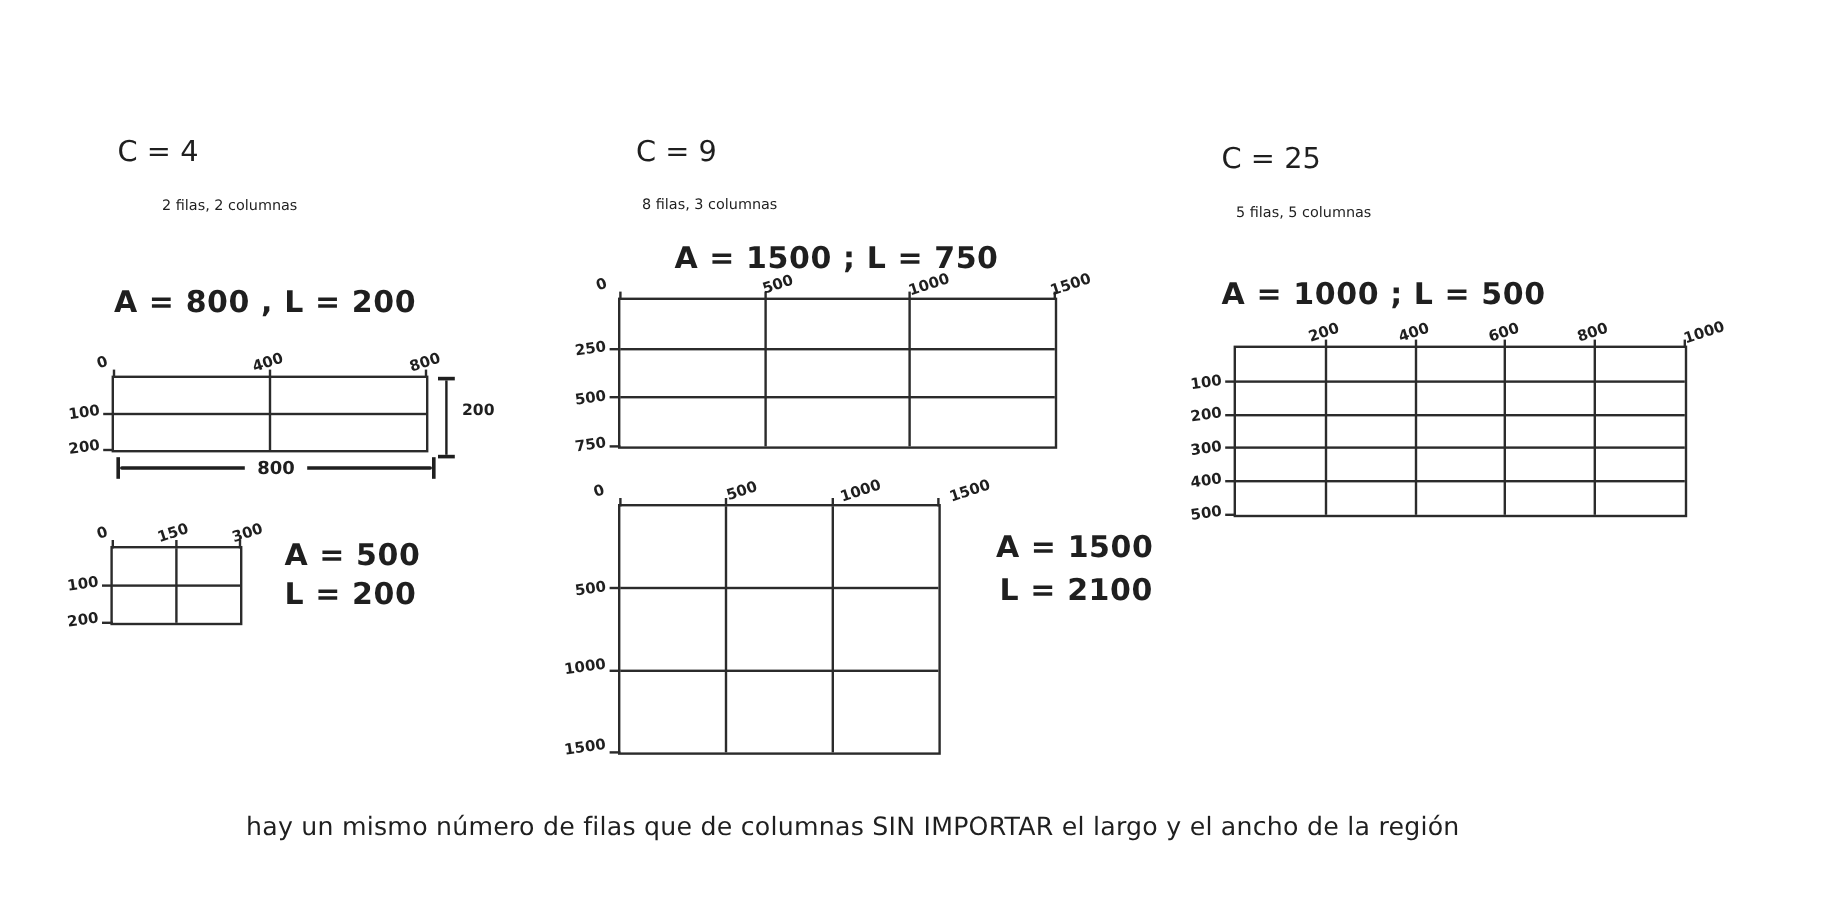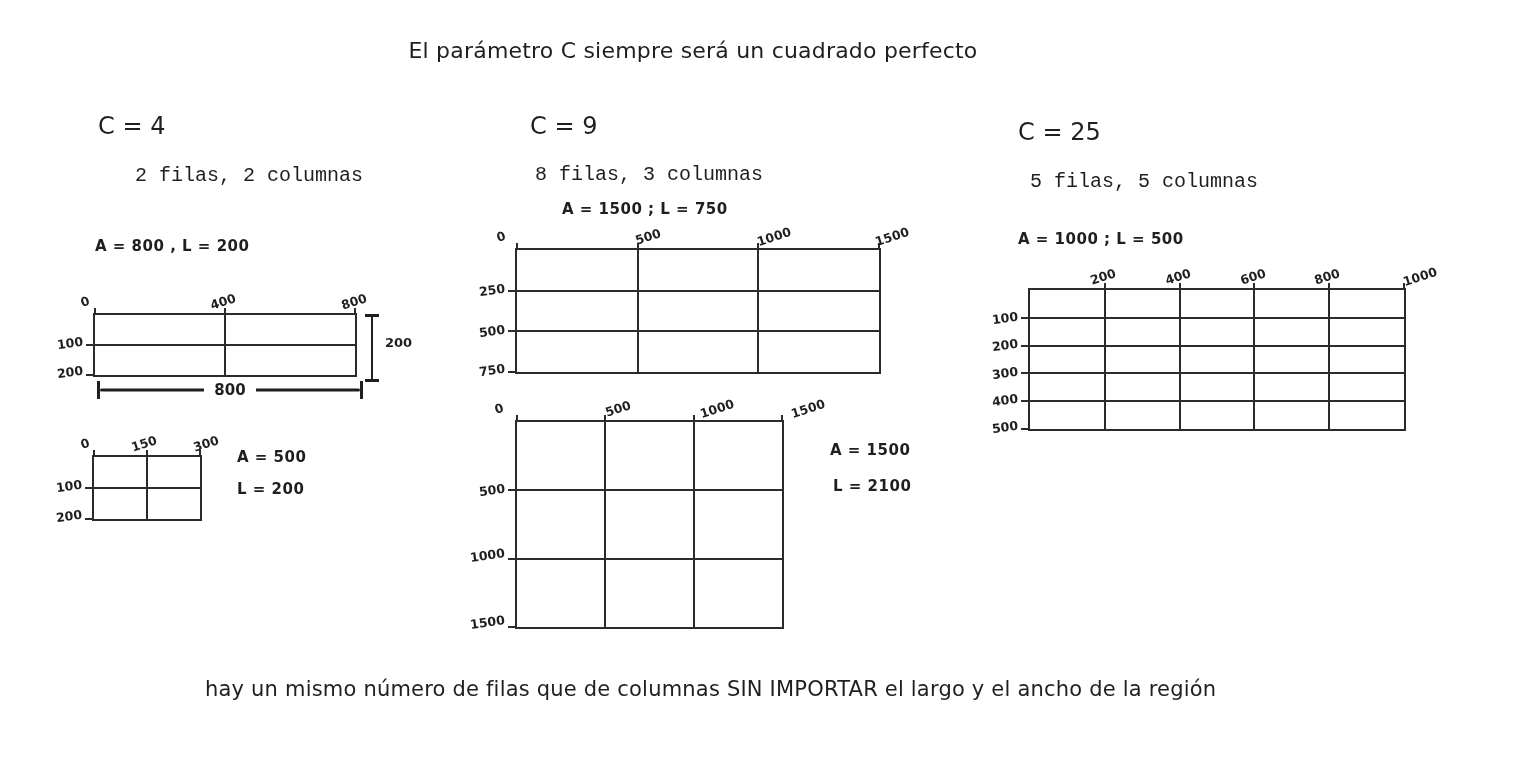--- a/index.html
+++ b/index.html
@@ -1,21 +1,21 @@
 <!DOCTYPE html>
 <html><head>
 <meta charset="utf-8">
 <style>
   html,body { margin:0; padding:0; background:#ffffff; }
   .canvas { position:relative; width:1532px; height:757px; background:#ffffff;
             font-family:"DejaVu Sans", sans-serif; color:#1f1f1f; overflow:hidden; }
   .title { position:absolute; transform:translateX(-50%); font-size:22px; letter-spacing:.2px; white-space:nowrap; }
   .heading { position:absolute; font-size:24px; white-space:nowrap; }
-  .subheading { position:absolute; font-size:20px; white-space:nowrap;font-family:Liberation Mono, monospace; }
-  .dims { position:absolute; font-size:15px; font-weight:bold; letter-spacing:.5px; white-space:nowrap; }
+  .subheading { position:absolute; font-size:12px; white-space:nowrap; }
+  .dims { position:absolute; font-size:25px; font-weight:bold; letter-spacing:.5px; white-space:nowrap; }
   .grid { position:absolute; border:2px solid #2b2b2b; }
   .vl { position:absolute; top:0; bottom:0; width:2px; background:#2b2b2b; transform:translateX(-50%); }
   .hl { position:absolute; left:0; right:0; height:2px; background:#2b2b2b; transform:translateY(-50%); }
   .tickt { position:absolute; top:-7px; width:2px; height:7px; background:#2b2b2b; transform:translateX(-50%); }
   .tickl { position:absolute; left:-9px; width:9px; height:2px; background:#2b2b2b; transform:translateY(-50%); }
   .xt { position:absolute; bottom:100%; margin-bottom:6px; transform:translateX(-50%) rotate(-18deg);
         font-size:12.5px; font-weight:bold; white-space:nowrap; }
   .yt { position:absolute; right:100%; margin-right:12px; transform:translateY(-50%) rotate(-8deg);
         font-size:12.5px; font-weight:bold; white-space:nowrap; }
   .vbrace { position:absolute; width:14px; border-top:3px solid #1f1f1f; border-bottom:3px solid #1f1f1f;
@@ -29,21 +29,20 @@
                     background:#1f1f1f; transform:translateY(-50%); border-radius:2px; }
   .hbrace-label { position:relative; z-index:1; background:#ffffff; padding:0 10px;
                   font-size:15px; font-weight:bold; }
   .footer-line { position:absolute; font-size:21px; letter-spacing:.2px; white-space:nowrap; }
 </style>
 </head>
 <body>
 
 <div class="canvas">
 
-  <div class="title" style="left:693px; top:38px;">El parámetro C siempre será un cuadrado perfecto</div>
 
   <div class="heading" style="left:98px; top:112px;">C = 4</div>
   <div class="subheading" style="left:135px; top:164px;">2 filas, 2 columnas</div>
   <div class="dims" style="left:95px; top:237px;">A = 800 ,  L = 200</div>
 
   <div class="grid" style="left:93px; top:313px; width:260px; height:60px;">
     <div class="vl" style="left:50%;"></div>
     <div class="hl" style="top:50%;"></div>
     <div class="tickt" style="left:0%;"></div>
     <div class="tickt" style="left:50%;"></div>

